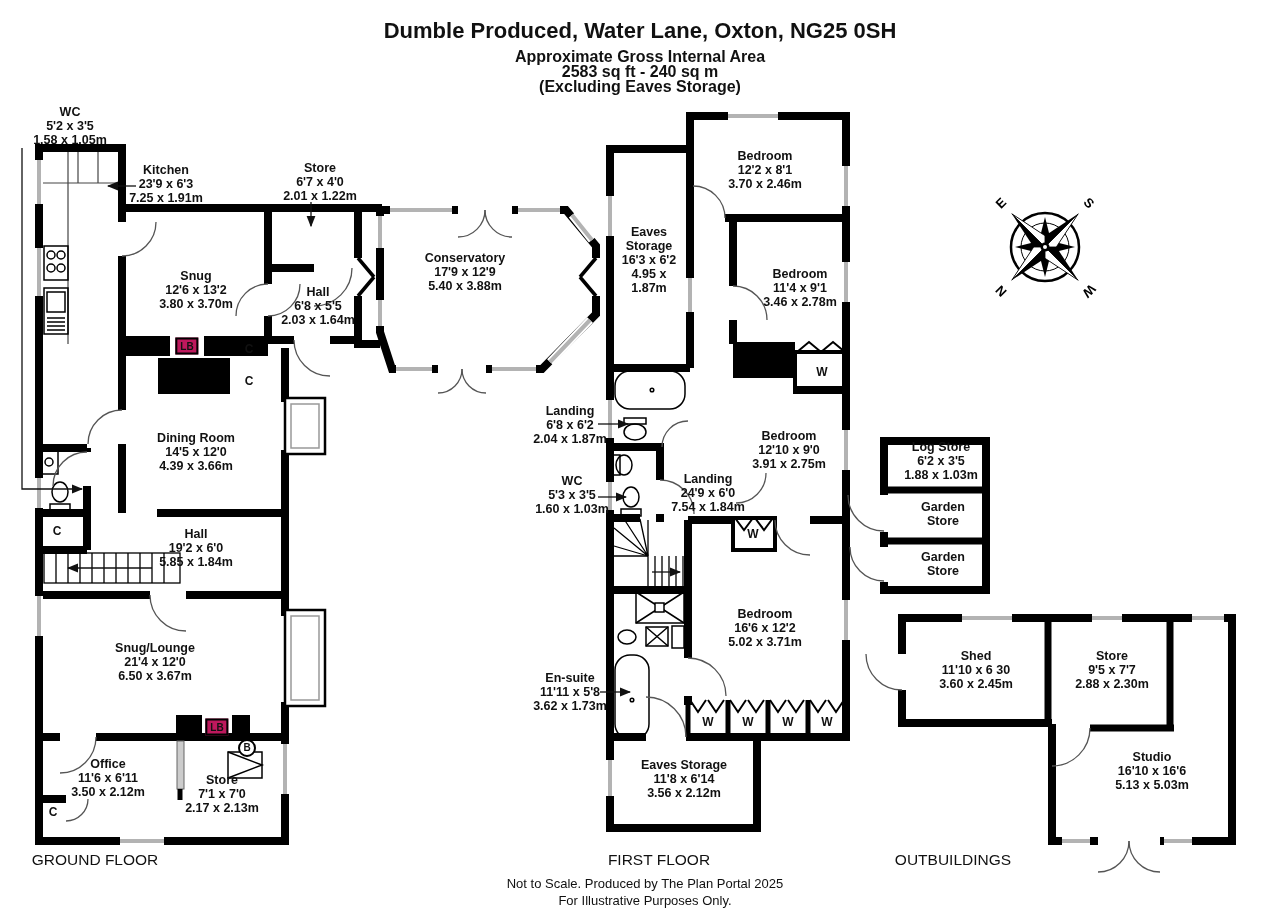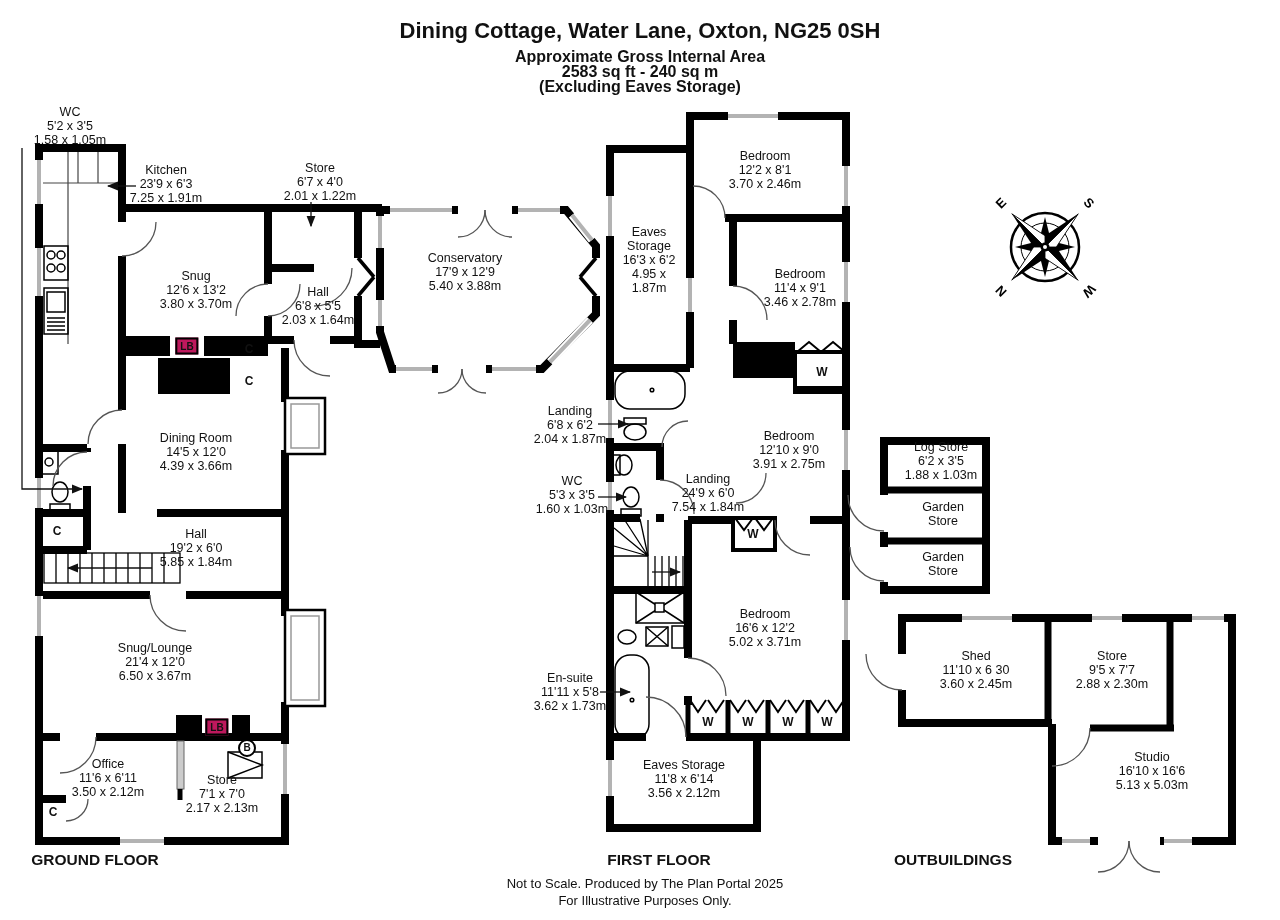--- a/index.html
+++ b/index.html
@@ -3,25 +3,25 @@
 <meta charset="utf-8">
 <style>
   html,body{margin:0;padding:0;background:#fff;}
   #plan{position:relative;width:1280px;height:920px;background:#fff;overflow:hidden;
         font-family:"Liberation Sans",sans-serif;color:#111;}
   #drawing{position:absolute;left:0;top:0;}
   .ttl{position:absolute;left:640px;transform:translateX(-50%);text-align:center;white-space:nowrap;font-weight:bold;}
   .ttl.main{top:18px;font-size:22px;}
   .ttl.sub{font-size:16px;}
   .lbl{position:absolute;transform:translate(-50%,-50%);text-align:center;
-       font-weight:normal;font-size:12.5px;line-height:14px;white-space:nowrap;}
+       font-weight:bold;font-size:12.5px;line-height:14px;white-space:nowrap;}
   .lbl span{display:block;}
   .lbl.wrap{white-space:normal;width:64px;}
   .lbl.wrap2{white-space:normal;width:56px;}
-  .floorlbl{position:absolute;transform:translate(-50%,-50%);font-weight:bold;font-size:15.5px;white-space:nowrap;}
+  .floorlbl{position:absolute;transform:translate(-50%,-50%);font-weight:normal;font-size:15.5px;white-space:nowrap;}
   .foot{position:absolute;left:645px;transform:translateX(-50%);font-size:13px;white-space:nowrap;}
   .foot.b{font-weight:normal;}
   .mk{position:absolute;transform:translate(-50%,-50%);font-weight:bold;font-size:12px;line-height:12px;}
   .mk.box{border:2px solid #000;background:#be185d;font-size:10px;padding:1px 3px;line-height:11px;}
   .mk.circle{border:2px solid #000;border-radius:50%;width:14px;height:14px;line-height:14px;font-size:10px;text-align:center;background:#fff;}
 </style>
 </head>
 <body>
 
 <div id="plan">
@@ -321,21 +321,21 @@
     <path d="M 136,186 H 108" marker-end="url(#ah)"></path>
     <path d="M 311,202 V 226" marker-end="url(#ah)"></path>
     <path d="M 598,424 H 628" marker-end="url(#ah)"></path>
     <path d="M 598,497 H 626" marker-end="url(#ah)"></path>
     <path d="M 600,692 H 630" marker-end="url(#ah)"></path>
     <path d="M 152,568 H 68" marker-end="url(#ah)"></path>
     <path d="M 652,572 H 680" marker-end="url(#ah)"></path>
   </g>
 </svg>
 
-<div class="ttl main" style="top:18px">Dining Cottage, Water Lane, Oxton, NG25 0SH</div>
+<div class="ttl main" style="top:18px">Dumble Produced, Water Lane, Oxton, NG25 0SH</div>
 <div class="ttl sub" style="top:48px">Approximate Gross Internal Area</div>
 <div class="ttl sub" style="top:63px">2583 sq ft - 240 sq m</div>
 <div class="ttl sub" style="top:78px">(Excluding Eaves Storage)</div>
 
 <div class="lbl" style="left:70px;top:126px">
   <span>WC</span>
       <span>5'2 x 3'5</span>
       <span>1.58 x 1.05m</span>
 </div>
 <div class="lbl" style="left:166px;top:184px">

